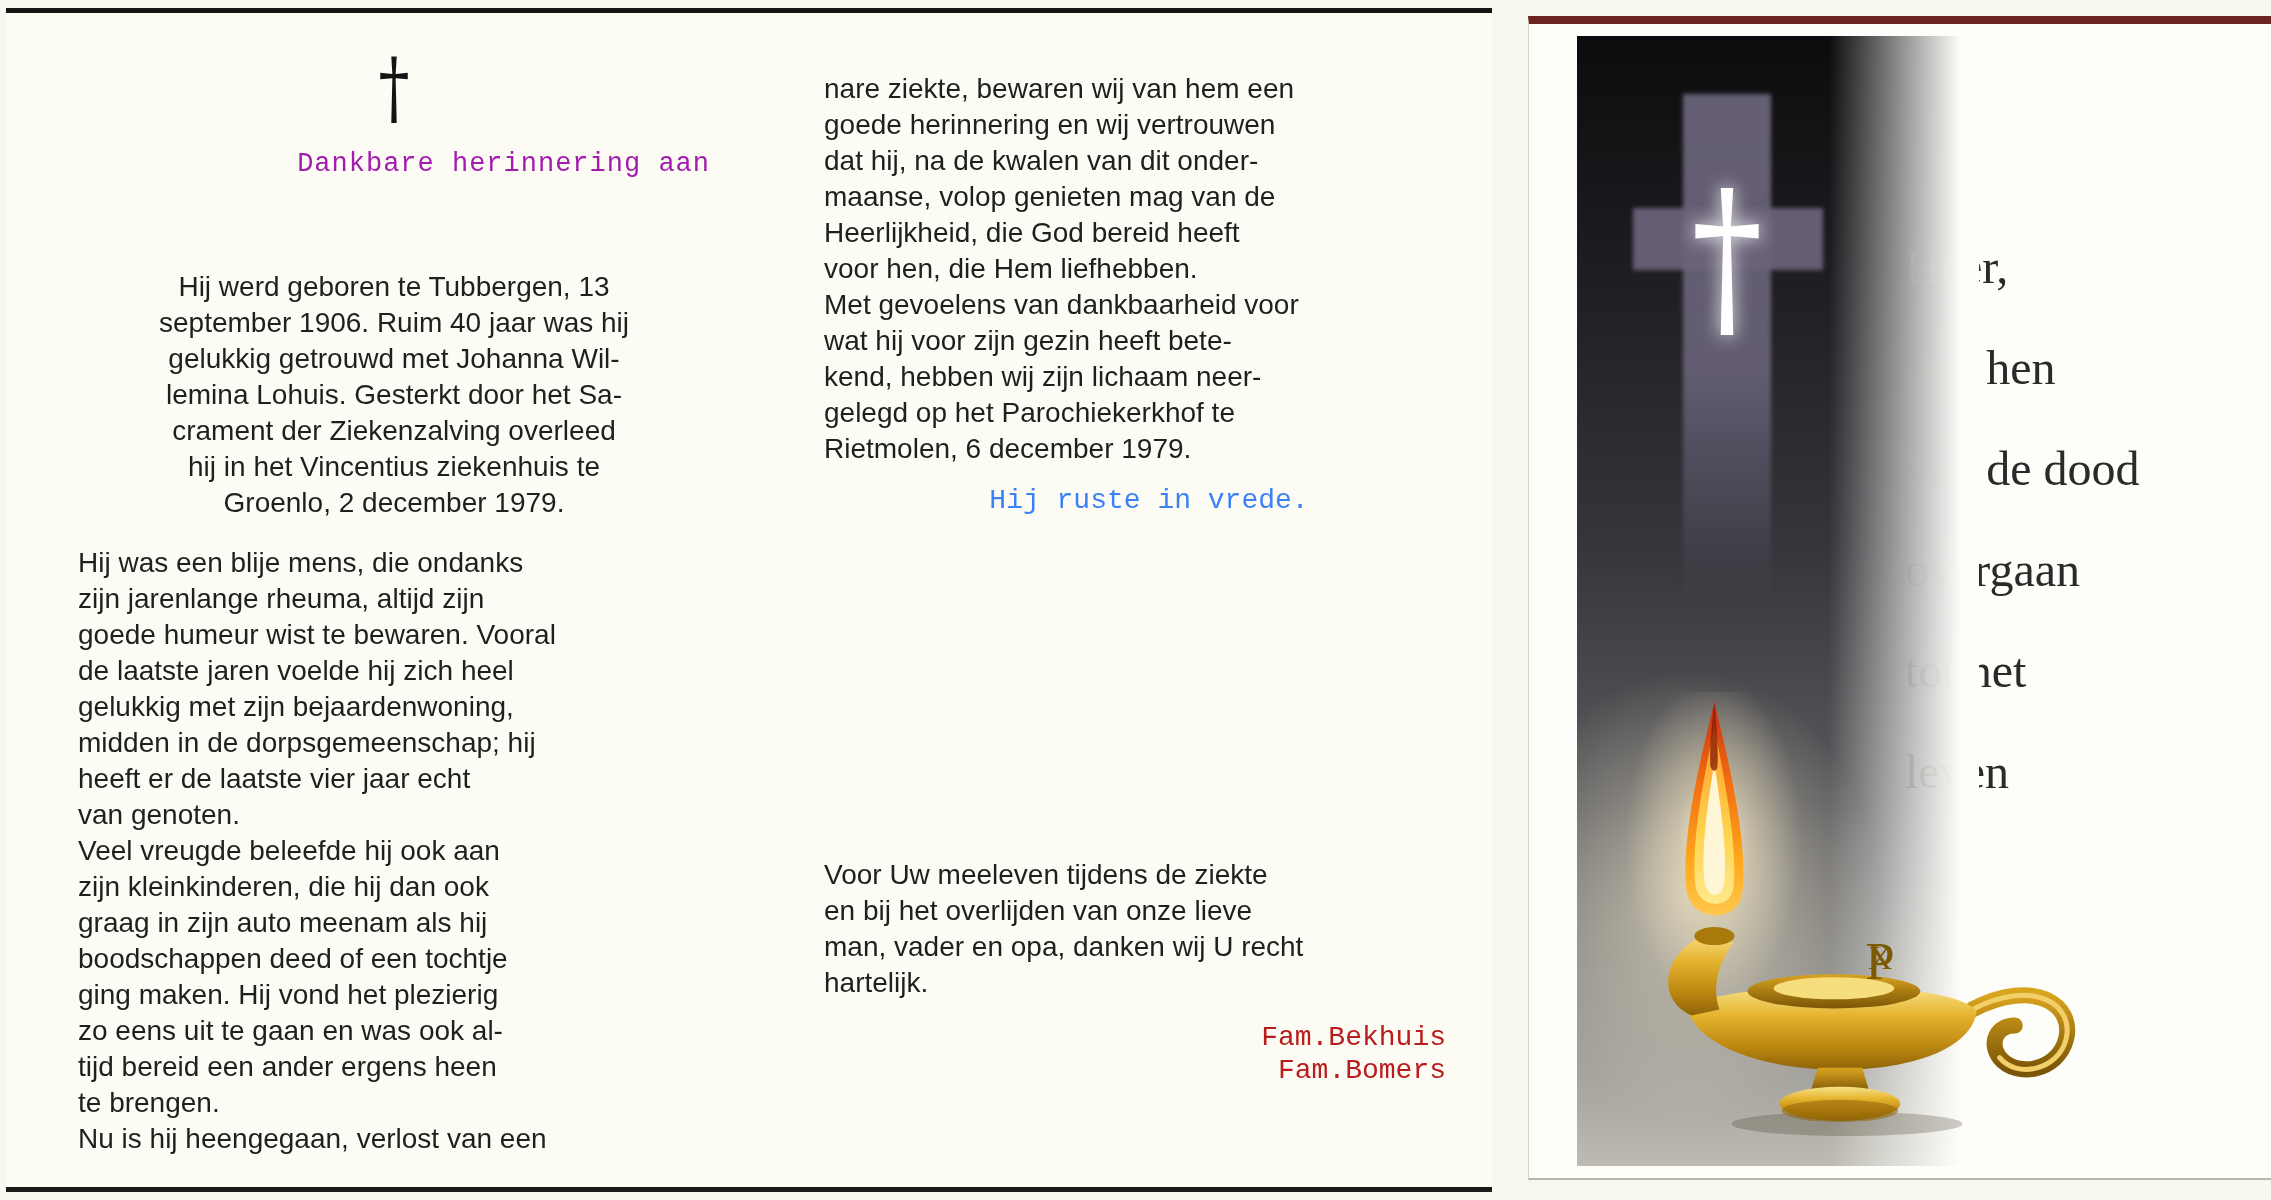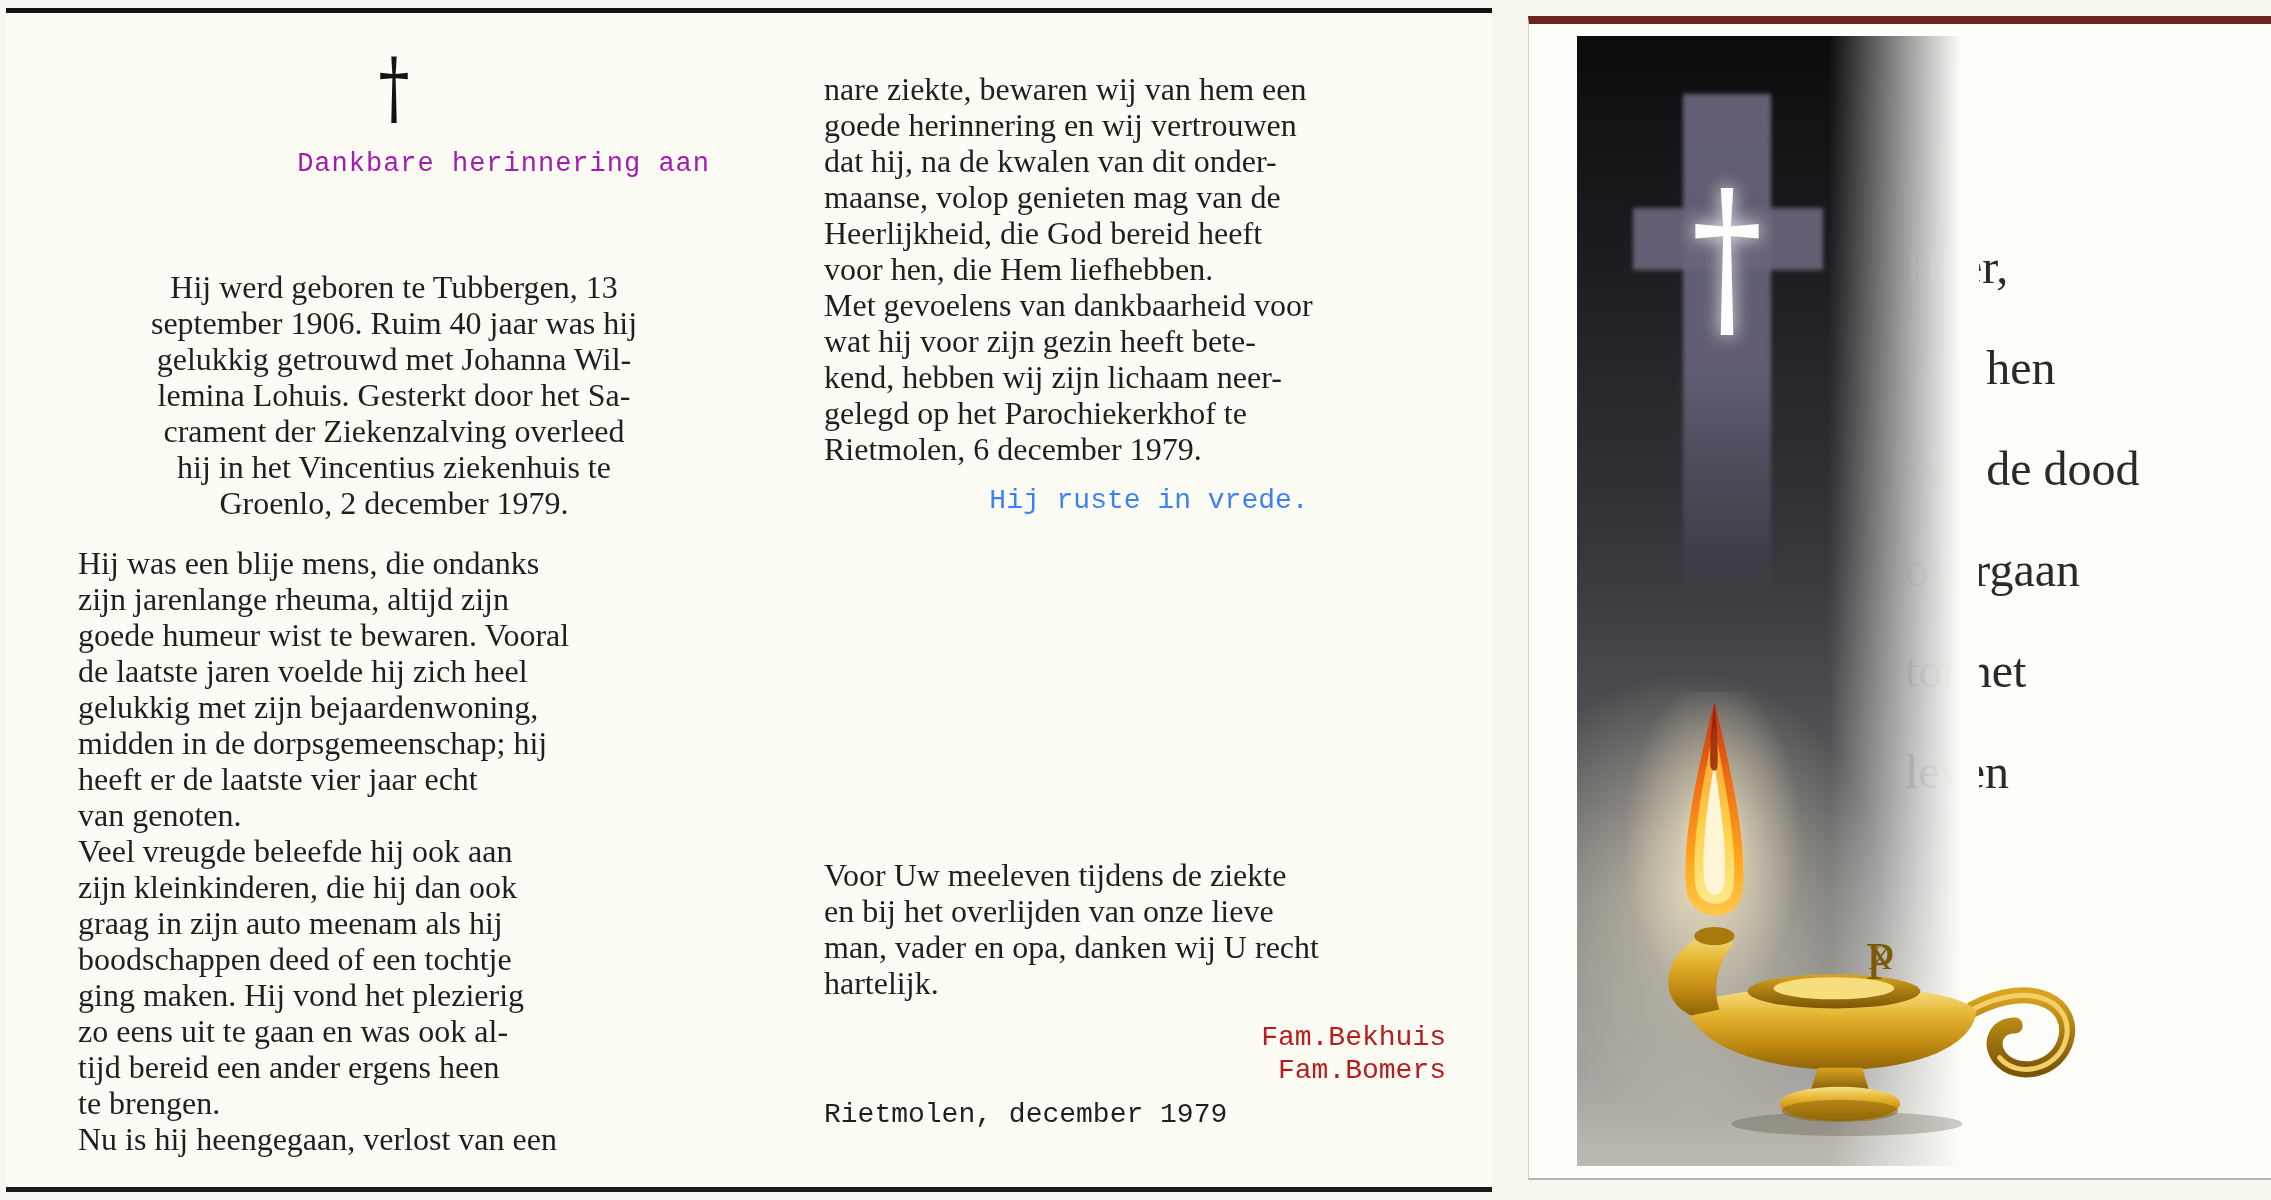--- a/index.html
+++ b/index.html
@@ -33,22 +33,22 @@
     position:absolute;top:136px;width:100%;text-align:right;
     font-family:"Liberation Mono","DejaVu Sans Mono",monospace;
     font-size:27px;letter-spacing:1px;color:#a21caf;
   }
   .deceased{
     position:absolute;top:192px;width:100%;text-align:center;
     font-family:"Liberation Sans",sans-serif;
     font-size:30px;letter-spacing:.5px;color:#222;
   }
   .para{
-    font-family:Liberation Serif, serif;
-    font-size:32px;line-height:36px;color:#1f1f1f;
+    font-family:Liberation Sans, sans-serif;
+    font-size:28px;line-height:36px;color:#1f1f1f;
     white-space:pre-line;
   }
   .p1{position:absolute;top:256px;width:100%;text-align:center;}
   .p2{position:absolute;top:532px;width:100%;}
   .rp1{position:absolute;top:58px;width:100%;}
   .rest{
     position:absolute;top:472px;width:100%;text-align:center;
     font-family:"Liberation Mono","DejaVu Sans Mono",monospace;
     font-size:28px;color:#3b82f6;
   }
@@ -168,21 +168,20 @@
 Rietmolen, 6 december 1979.</div>
       <div class="rest">Hij ruste in vrede.</div>
       <div class="para thanks">Voor Uw meeleven tijdens de ziekte
 en bij het overlijden van onze lieve
 man, vader en opa, danken wij U recht
 hartelijk.</div>
       <div class="signatures">
         <div>Fam.Bekhuis</div>
         <div>Fam.Bomers</div>
       </div>
-      <div class="placedate">Rietmolen, december 1979</div>
     </div>
 
   </div>
 
   <div class="cover">
 
     <div class="photo">
       <div class="cross-v"></div>
       <div class="cross-h"></div>
       <div class="lampglow"></div>

